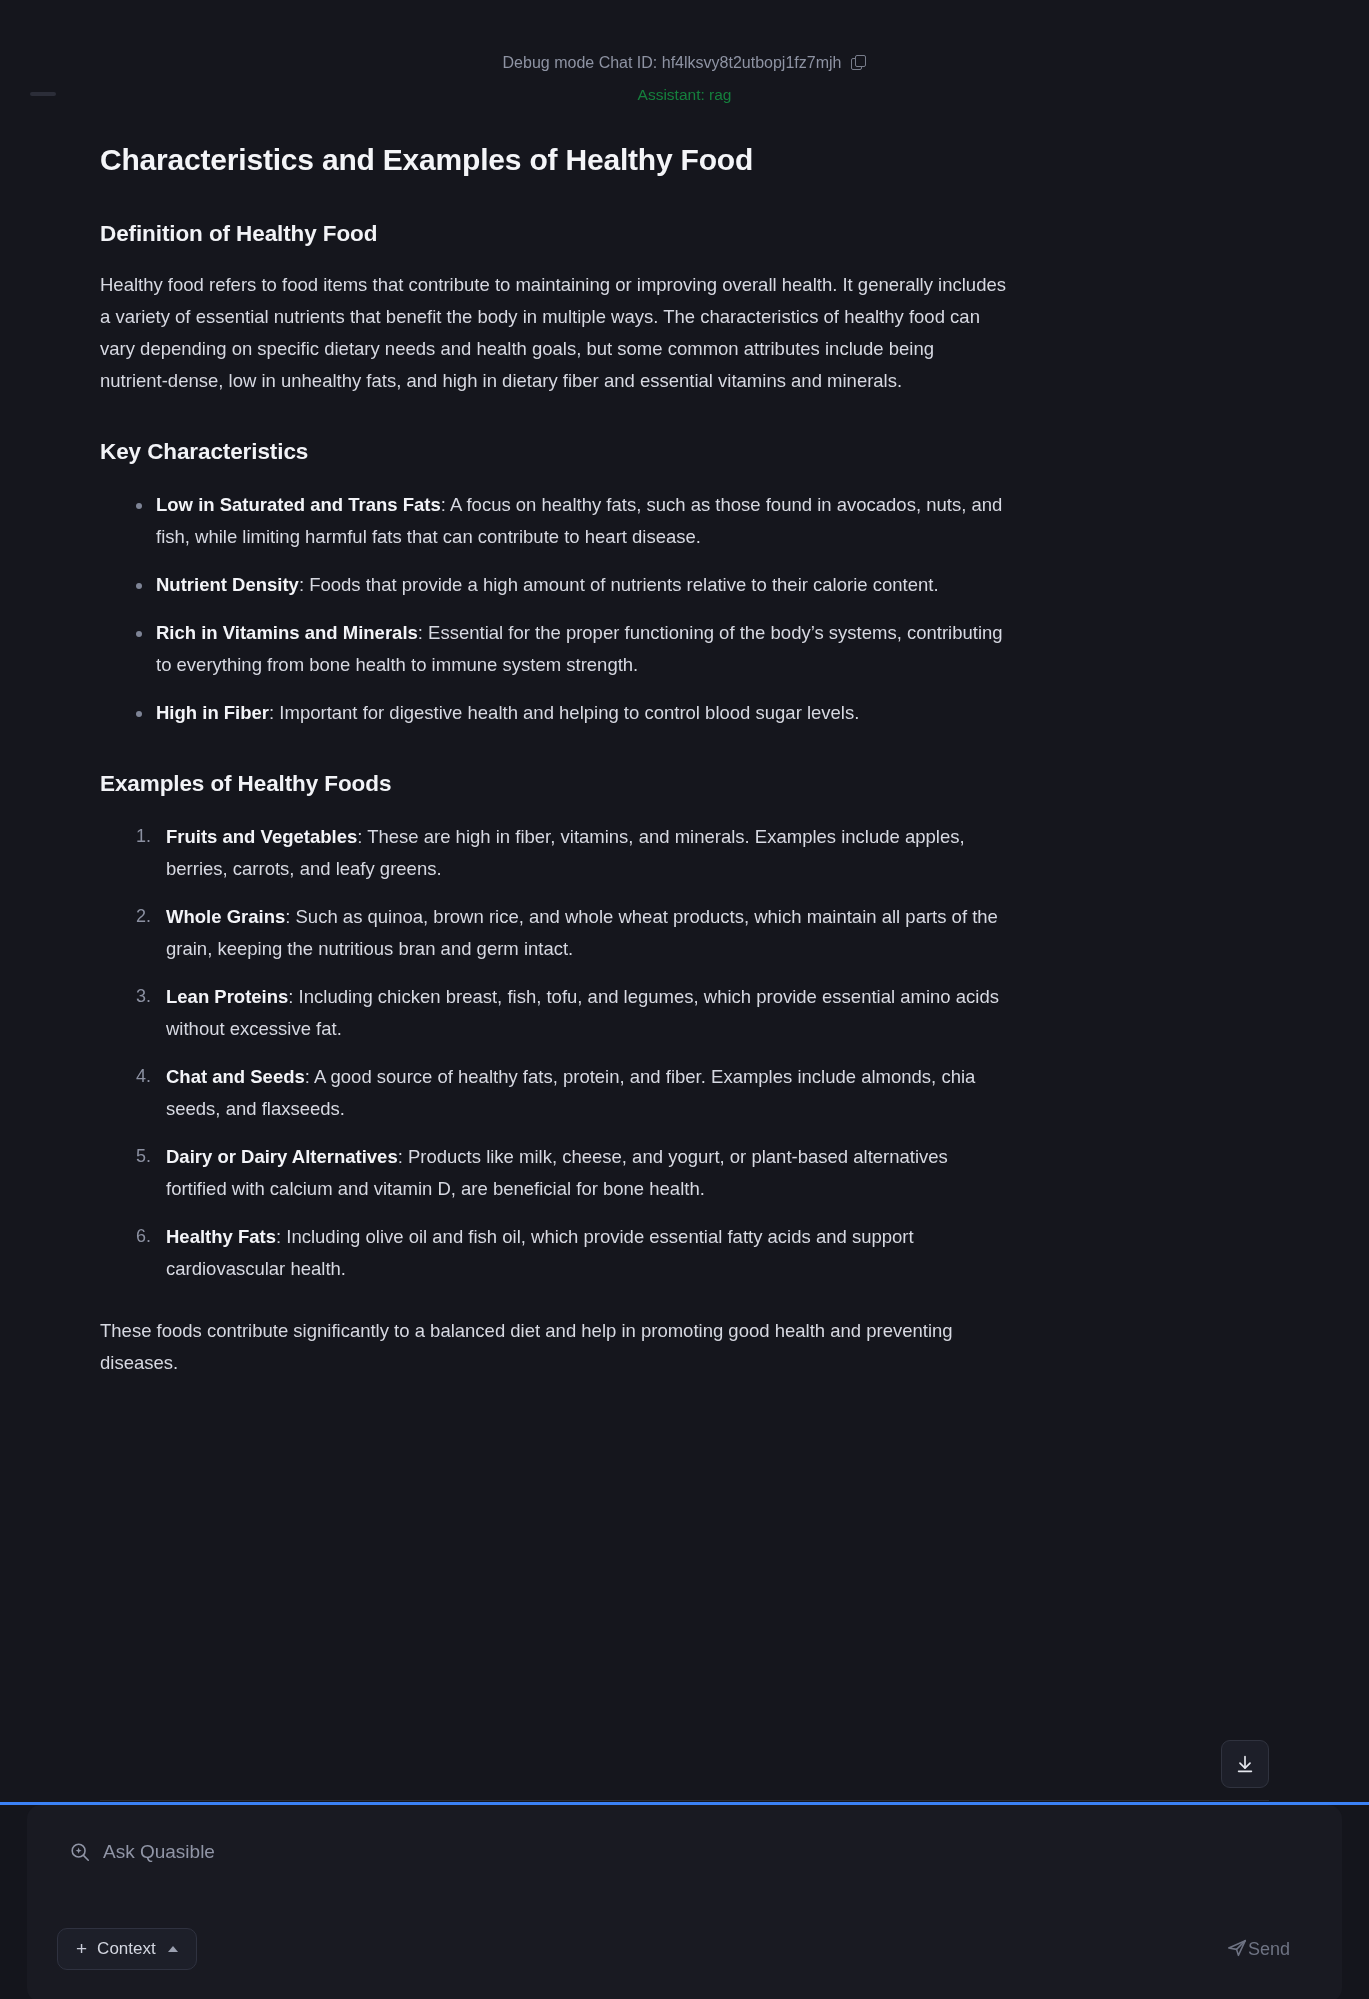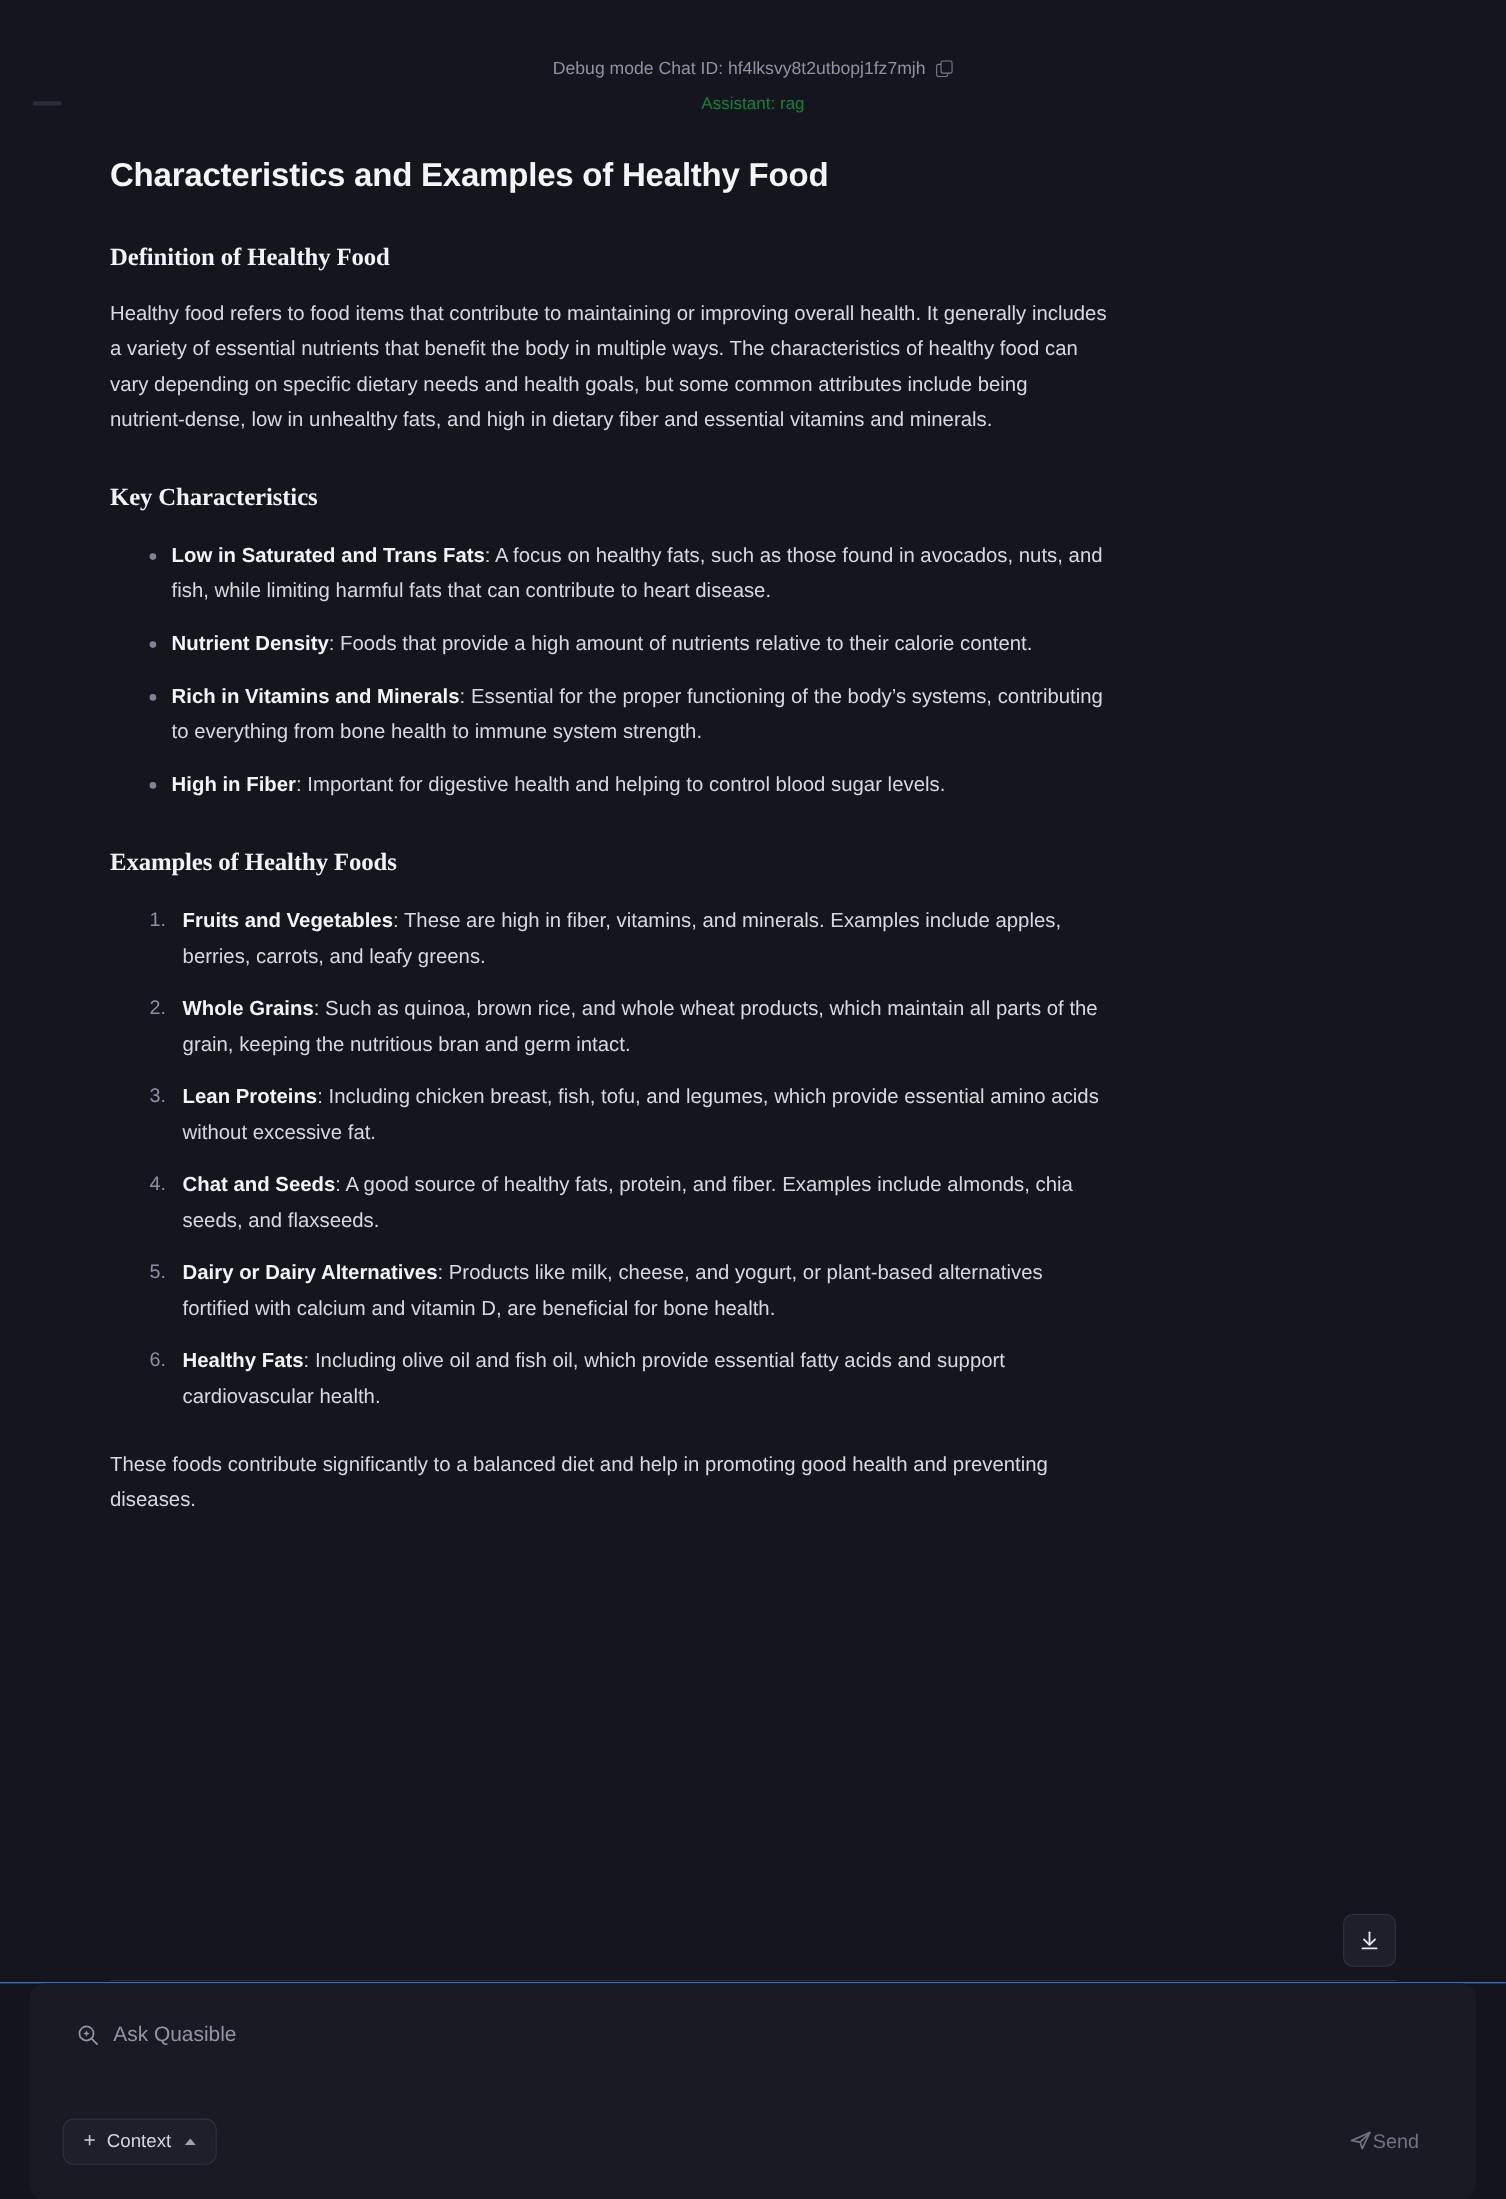--- a/index.html
+++ b/index.html
@@ -89,21 +89,20 @@
     letter-spacing: -0.2px;
     color: #f4f5f8;
     font-weight: 700;
   }
   h2.sec {
     font-size: 22.5px;
     margin: 42px 0 0 0;
     color: #f2f3f7;
     font-weight: 700;
     letter-spacing: -0.1px;
-    font-family: Liberation Serif, serif;
   }
   p.para {
     font-size: 18.5px;
     line-height: 1.73;
     color: #d7d9e2;
     margin: 22px 0 0 0;
     max-width: 1175px;
     font-weight: 400;
   }
 
@@ -191,21 +190,21 @@
   }
 
   
   .composer {
     position: absolute;
     left: 0;
     top: 1802px;
     width: 1369px;
     height: 197px;
     background: #14151c;
-    border-top: 1px solid #3b82f6;
+    border-top: 3px solid #3b82f6;
   }
   .composer-inner {
     position: relative;
     margin: 0 auto;
     width: 1315px;
     height: 197px;
     background: #191a22;
     border-radius: 14px;
   }
   .ask-row {

